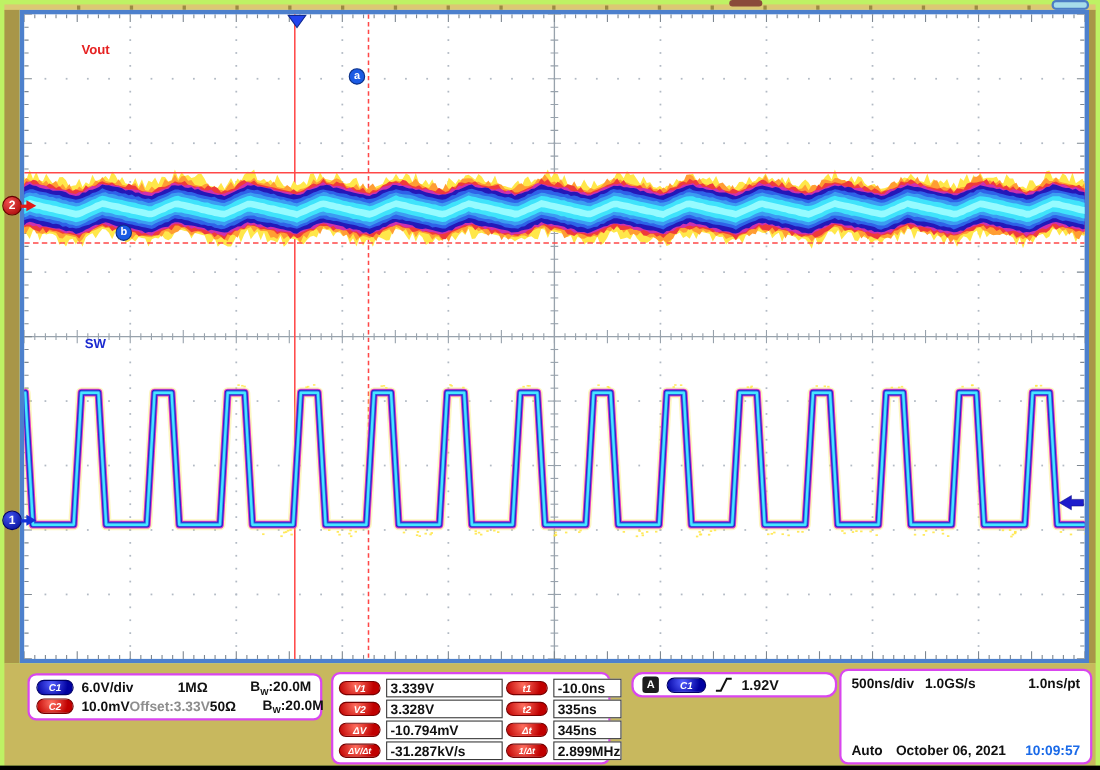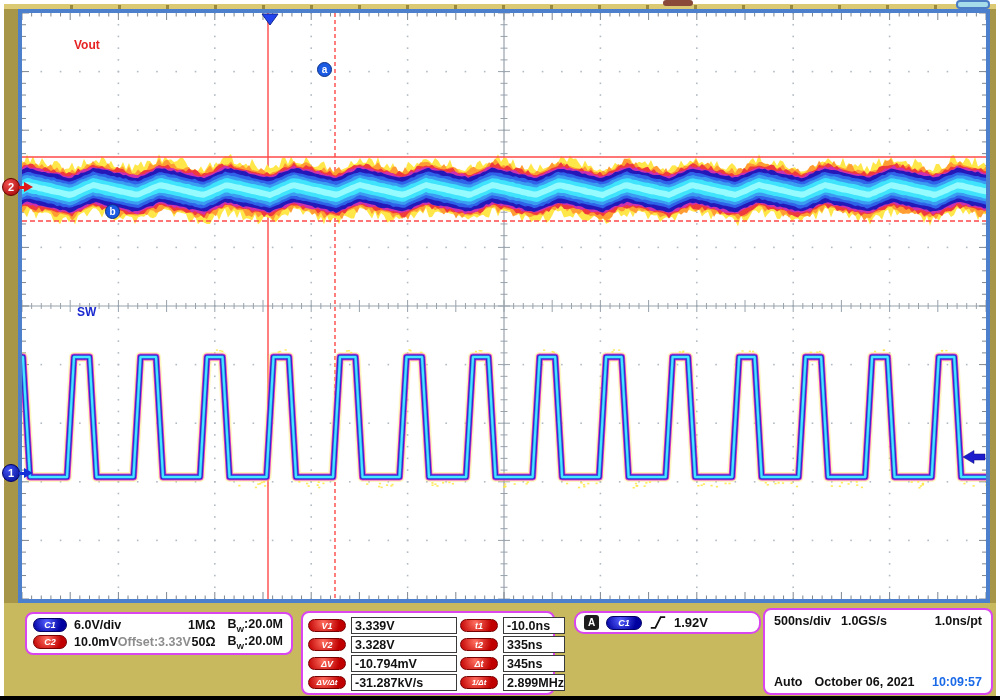--- a/index.html
+++ b/index.html
@@ -1,17 +1,17 @@
 <!DOCTYPE html>
 <html><head>
 <meta charset="utf-8">
 <style>
   html,body{margin:0;padding:0;background:#333;}
   *{box-sizing:border-box;font-family:"Liberation Sans","DejaVu Sans",sans-serif;}
-  .frame{position:relative;width:1000px;height:700px;background:#ffffff;overflow:hidden;}
+  .frame{position:relative;width:1000px;height:700px;background:#bef264;overflow:hidden;}
   .top-strip{position:absolute;left:4px;top:4px;width:992px;height:6px;background:#dbc973;}
   .bezel-left{position:absolute;left:4px;top:9px;width:14px;height:594px;background:#a89648;}
   .bezel-right{position:absolute;left:990px;top:9px;width:6px;height:594px;background:#a89648;}
   .bezel-tab-cyan{position:absolute;left:956px;top:0;width:34px;height:9px;background:#a6dcea;border:2px solid #4b7cc4;border-radius:4px;}
   .bezel-tab-brown{position:absolute;left:663px;top:0;width:30px;height:6px;background:#8a4a3a;border-radius:3px;}
   .graticule{position:absolute;left:18px;top:9px;width:972px;height:594px;background:#fff;border:4px solid #4d80cc;}
   .graticule svg{display:block;}
   .bottom-area{position:absolute;left:4px;top:603px;width:992px;height:93px;background:#c8b85e;}
   .bottom-black{position:absolute;left:0;top:696px;width:1000px;height:4px;background:#000;}
 
@@ -38,21 +38,21 @@
     color:#fff;font-weight:bold;font-style:italic;font-size:9px;flex:none;}
   .pill.red{background:radial-gradient(circle at 40% 25%,#ff7060,#c00000 70%);border:1px solid #700;}
   .pill.blue{background:radial-gradient(circle at 40% 25%,#5560ff,#0000a0 70%);border:1px solid #006;}
 
   .ch-panel{left:25px;top:612px;width:268px;height:43px;padding:3px 8px 3px 6px;
     display:flex;flex-direction:column;justify-content:space-around;}
   .ch-row{display:flex;align-items:center;font-size:12.5px;font-weight:bold;color:#111;}
   .ch-row .pill{width:34px;height:14px;margin-right:7px;}
   .ch-scale{width:62px;}
   .ch-offset{color:#8d8d8d;flex:1;}
-  .ch-imp{width:42px;text-align:right;margin-right:12px;}
+  .ch-imp{width:42px;margin-right:24px;}
   .bw sub{font-size:8px;font-weight:bold;}
 
   .cursor-panel{left:301px;top:611px;width:254px;height:84px;padding:4px 5px;
     display:grid;grid-template-columns:40px 106px 40px auto;grid-auto-rows:1fr;column-gap:3px;row-gap:2px;align-items:center;}
   .cursor-panel .pill{width:38px;height:13px;}
   .cursor-panel .pill.small{font-size:8px;}
   .cur-box{border:1px solid #3a3a3a;height:17px;font-size:12.5px;font-weight:bold;color:#111;
     padding-left:3px;display:flex;align-items:center;background:#fff;}
 
   .trigger-panel{left:574px;top:611px;width:187px;height:23px;border-radius:10px;

